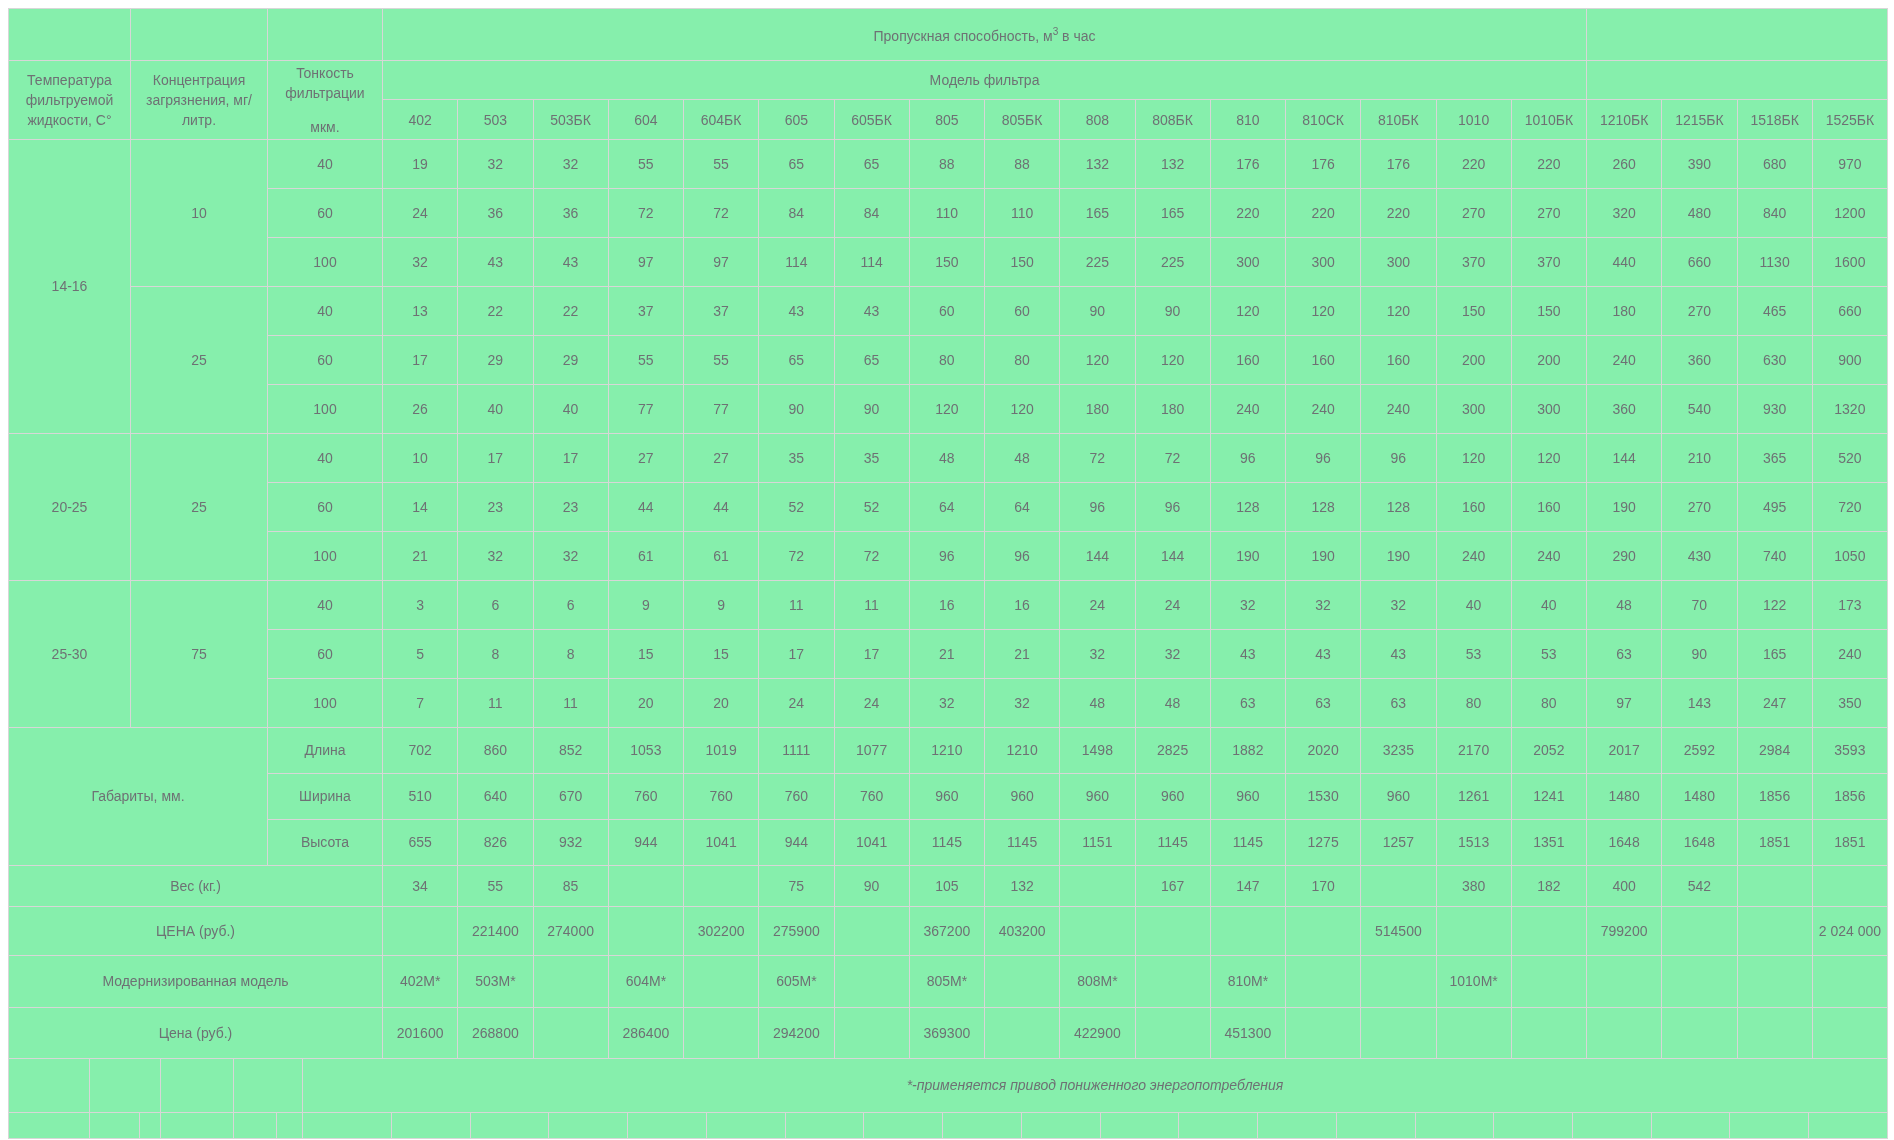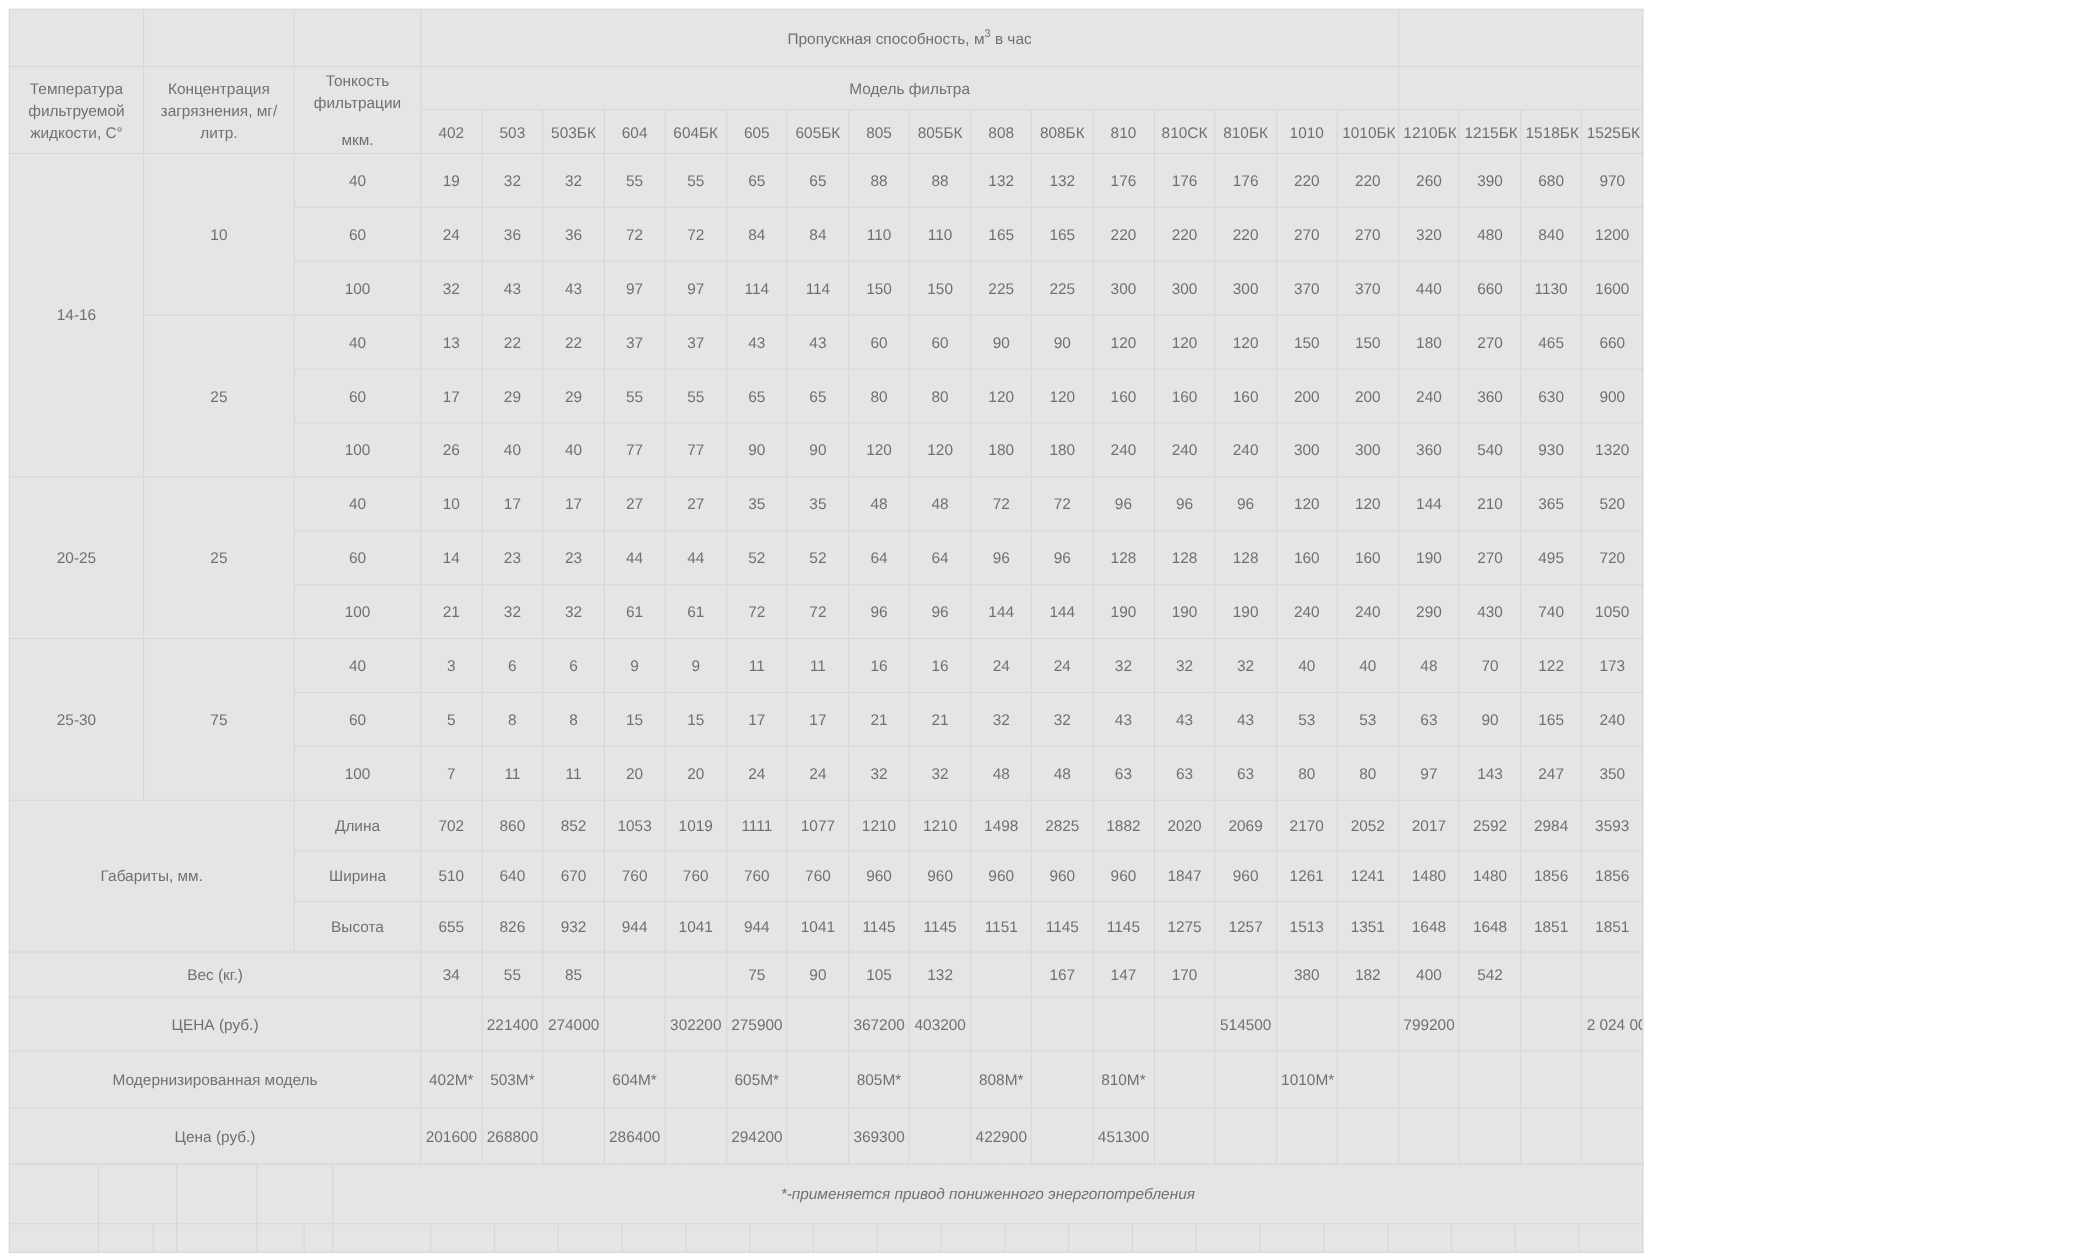--- a/index.html
+++ b/index.html
@@ -1,18 +1,18 @@
 <!DOCTYPE html>
 <html><head>
 <meta charset="utf-8">
 <style>
   html, body { margin: 0; padding: 0; background: #ffffff; }
   body { font-family: "Liberation Sans", "DejaVu Sans", sans-serif; }
   .page { padding: 8px 8px 0 8px; width: 1878px; }
-  table { border-collapse: collapse; table-layout: fixed; width: 1486px; background: #e5e5e5; }
+  table { border-collapse: collapse; table-layout: fixed; width: 1880px; background: #86efac; }
   td {
     border: 1px solid #d7d7d7;
     text-align: center;
     vertical-align: middle;
     font-size: 14px;
     color: #6e7174;
     padding: 2px 4px;
     white-space: nowrap;
     overflow: hidden;
   }
@@ -376,21 +376,21 @@
           <td>1053</td>
           <td>1019</td>
           <td>1111</td>
           <td>1077</td>
           <td>1210</td>
           <td>1210</td>
           <td>1498</td>
           <td>2825</td>
           <td>1882</td>
           <td>2020</td>
-          <td>2069</td>
+          <td>3235</td>
           <td>2170</td>
           <td>2052</td>
           <td>2017</td>
           <td>2592</td>
           <td>2984</td>
           <td>3593</td>
         </tr>
         <tr class="r-dim">
           <td>Ширина</td>
           <td>510</td>
@@ -398,21 +398,21 @@
           <td>670</td>
           <td>760</td>
           <td>760</td>
           <td>760</td>
           <td>760</td>
           <td>960</td>
           <td>960</td>
           <td>960</td>
           <td>960</td>
           <td>960</td>
-          <td>1847</td>
+          <td>1530</td>
           <td>960</td>
           <td>1261</td>
           <td>1241</td>
           <td>1480</td>
           <td>1480</td>
           <td>1856</td>
           <td>1856</td>
         </tr>
         <tr class="r-dim">
           <td>Высота</td>

